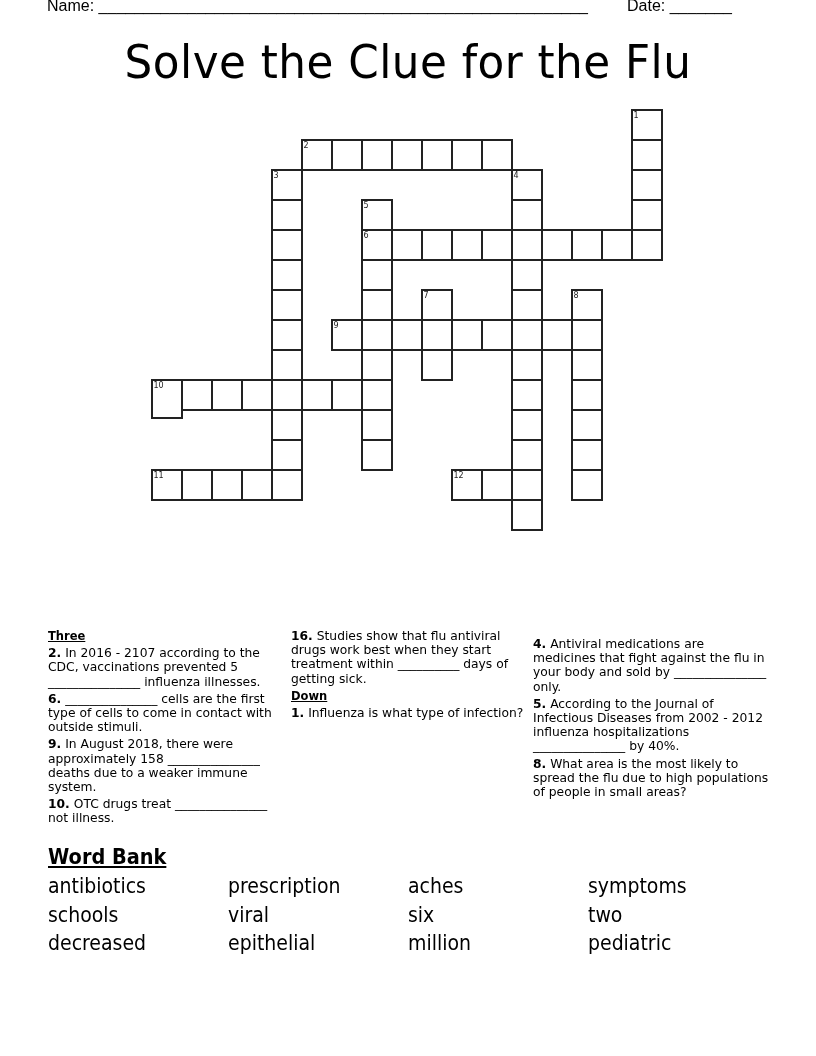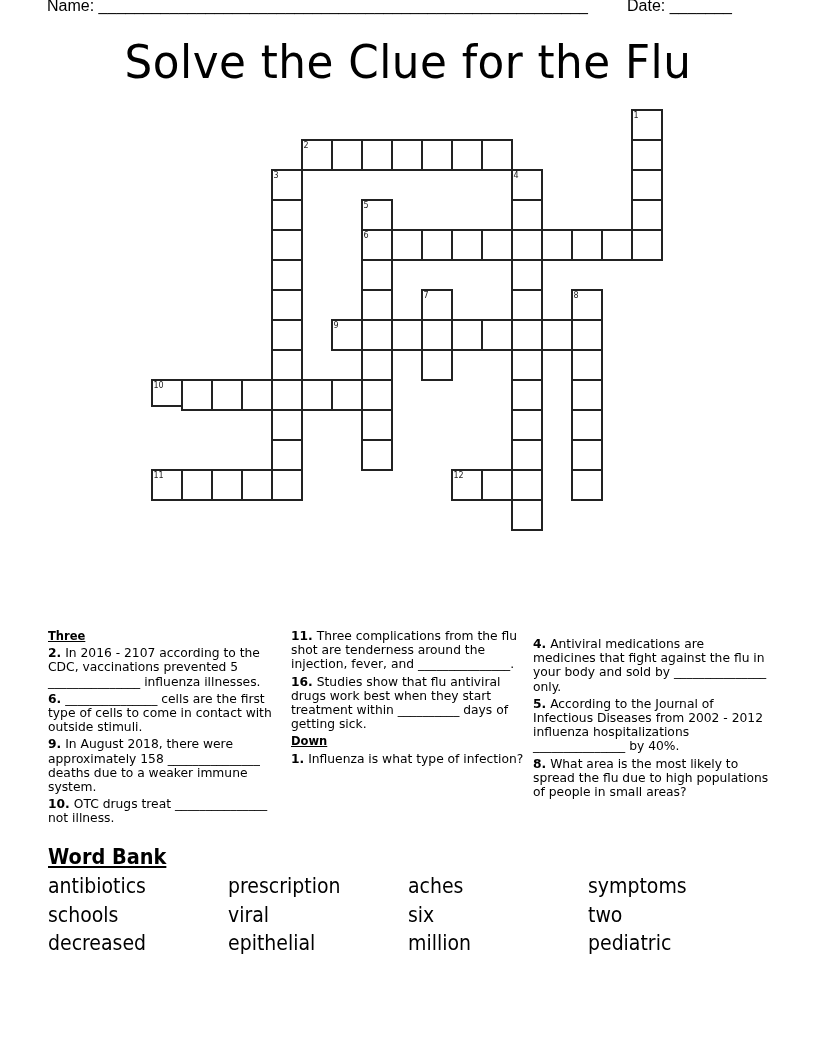--- a/index.html
+++ b/index.html
@@ -111,21 +111,21 @@
     <div class="cell" style="left: 570.5px; top: 409px; width: 32px; height: 32px;"></div>
     <div class="cell" style="left: 570.5px; top: 439px; width: 32px; height: 32px;"></div>
     <div class="cell" style="left: 570.5px; top: 469px; width: 32px; height: 32px;"></div>
     <div class="cell" style="left: 330.5px; top: 319px; width: 32px; height: 32px;">
       <span class="num">9</span>
     </div>
     <div class="cell" style="left: 390.5px; top: 319px; width: 32px; height: 32px;"></div>
     <div class="cell" style="left: 450.5px; top: 319px; width: 32px; height: 32px;"></div>
     <div class="cell" style="left: 480.5px; top: 319px; width: 32px; height: 32px;"></div>
     <div class="cell" style="left: 540.5px; top: 319px; width: 32px; height: 32px;"></div>
-    <div class="cell" style="left: 150.5px; top: 379px; width: 32px; height: 28px;">
+    <div class="cell" style="left: 150.5px; top: 379px; width: 32px; height: 40px;">
       <span class="num">10</span>
     </div>
     <div class="cell" style="left: 180.5px; top: 379px; width: 32px; height: 32px;"></div>
     <div class="cell" style="left: 210.5px; top: 379px; width: 32px; height: 32px;"></div>
     <div class="cell" style="left: 240.5px; top: 379px; width: 32px; height: 32px;"></div>
     <div class="cell" style="left: 300.5px; top: 379px; width: 32px; height: 32px;"></div>
     <div class="cell" style="left: 330.5px; top: 379px; width: 32px; height: 32px;"></div>
     <div class="cell" style="left: 150.5px; top: 469px; width: 32px; height: 32px;">
       <span class="num">11</span>
     </div>
@@ -140,21 +140,20 @@
 
 <div class="clues">
   <div class="col" style="left:48px;">
     <div class="sec-head">Three</div>
     <div class="clue"><b>2.</b> <span>In 2016 - 2107 according to the CDC, vaccinations prevented 5 _______________ influenza illnesses.</span></div>
     <div class="clue"><b>6.</b> <span>_______________ cells are the first type of cells to come in contact with outside stimuli.</span></div>
     <div class="clue"><b>9.</b> <span>In August 2018, there were approximately 158 _______________ deaths due to a weaker immune system.</span></div>
     <div class="clue"><b>10.</b> <span>OTC drugs treat _______________ not illness.</span></div>
   </div>
   <div class="col" style="left:291px; top:0;">
-    <div class="clue"><b>11.</b> <span>Three complications from the flu shot are tenderness around the injection, fever, and _______________.</span></div>
     <div class="clue"><b>16.</b> <span>Studies show that flu antiviral drugs work best when they start treatment within __________ days of getting sick.</span></div>
     <div class="sec-head">Down</div>
     <div class="clue"><b>1.</b> <span>Influenza is what type of infection?</span></div>
   </div>
   <div class="col" style="left:533px; top:8px;">
     <div class="clue"><b>4.</b> <span>Antiviral medications are medicines that fight against the flu in your body and sold by _______________ only.</span></div>
     <div class="clue"><b>5.</b> <span>According to the Journal of Infectious Diseases from 2002 - 2012 influenza hospitalizations _______________ by 40%.</span></div>
     <div class="clue"><b>8.</b> <span>What area is the most likely to spread the flu due to high populations of people in small areas?</span></div>
   </div>
 </div>

